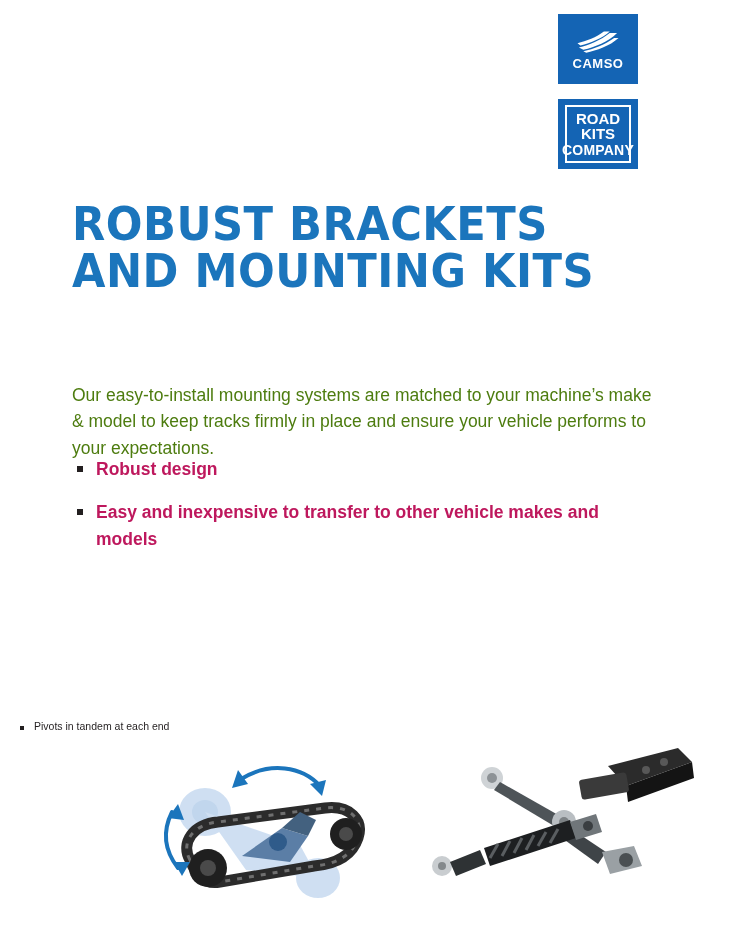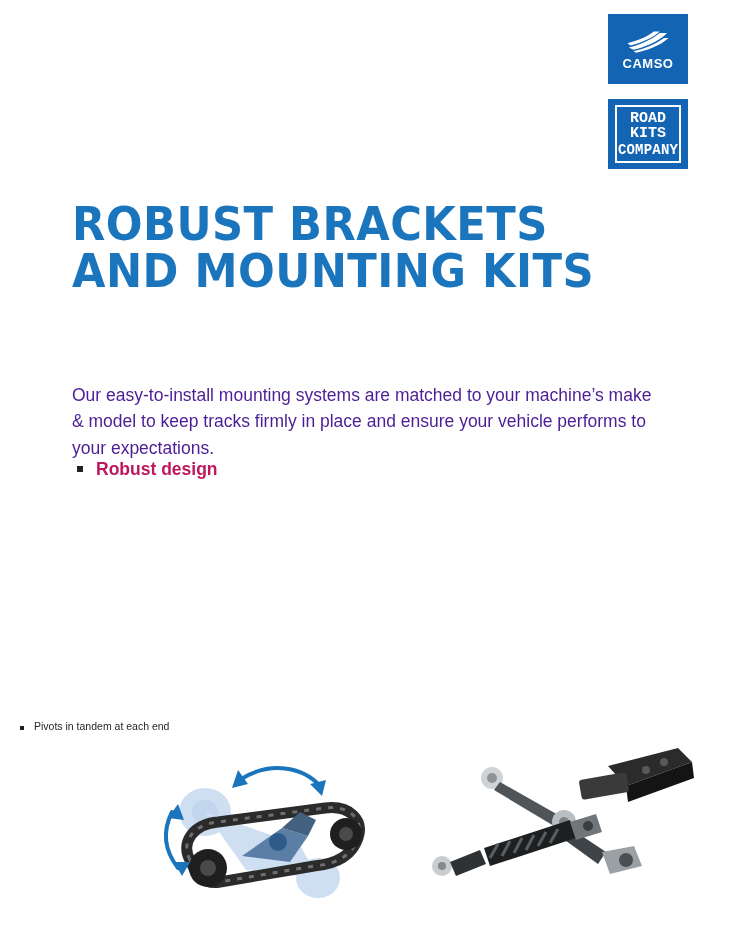--- a/index.html
+++ b/index.html
@@ -13,21 +13,21 @@
     font-family: "Liberation Sans", sans-serif;
     color: #1a1a1a;
     position: relative;
     overflow: hidden;
   }
 
   
   .logo-stack {
     position: absolute;
     top: 14px;
-    left: 608px;
+    left: 558px;
     width: 80px;
   }
   .logo-camso {
     width: 80px;
     height: 70px;
     background: #1464b4;
     display: flex;
     flex-direction: column;
     align-items: center;
     justify-content: center;
@@ -45,21 +45,20 @@
     font-family: "Liberation Sans", sans-serif;
   }
   .logo-roadfree {
     width: 80px;
     height: 70px;
     margin-top: 15px;
     background: #1464b4;
     display: flex;
     align-items: center;
     justify-content: center;
-    font-family: Liberation Mono, monospace;
   }
   .rf-inner {
     width: 62px;
     height: 54px;
     border: 2px solid #ffffff;
     color: #ffffff;
     display: flex;
     flex-direction: column;
     align-items: center;
     justify-content: center;
@@ -98,21 +97,21 @@
   }
 
   
   .intro {
     position: absolute;
     top: 364px;
     left: 72px;
     width: 580px;
     font-size: 17.5px;
     line-height: 1.52;
-    color: #4c1d95;
+    color: #4d7c0f;
   }
 
   .bullets {
     position: absolute;
     top: 456px;
     left: 72px;
     width: 590px;
     list-style: none;
     margin: 0;
     padding: 0;
@@ -198,20 +197,21 @@
 
 <h1 class="headline">
   <span class="line">ROBUST BRACKETS</span>
   <span class="line">AND MOUNTING KITS</span>
 </h1>
 
 <p class="intro">Our easy-to-install mounting systems are matched to your machine’s make &amp; model to keep tracks firmly in place and ensure your vehicle performs to your expectations.</p>
 
 <ul class="bullets">
   <li>Robust design</li>
+  <li>Easy and inexpensive to transfer to other vehicle makes and models</li>
 </ul>
 
 <div class="caption">Pivots in tandem at each end</div>
 
 <div class="figure-area">
 
   <svg class="fig-track" width="250" height="170" viewBox="0 0 250 170">
 
     <g opacity="0.55">
       <ellipse cx="55" cy="62" rx="26" ry="24" fill="#a8c6e8"></ellipse>

